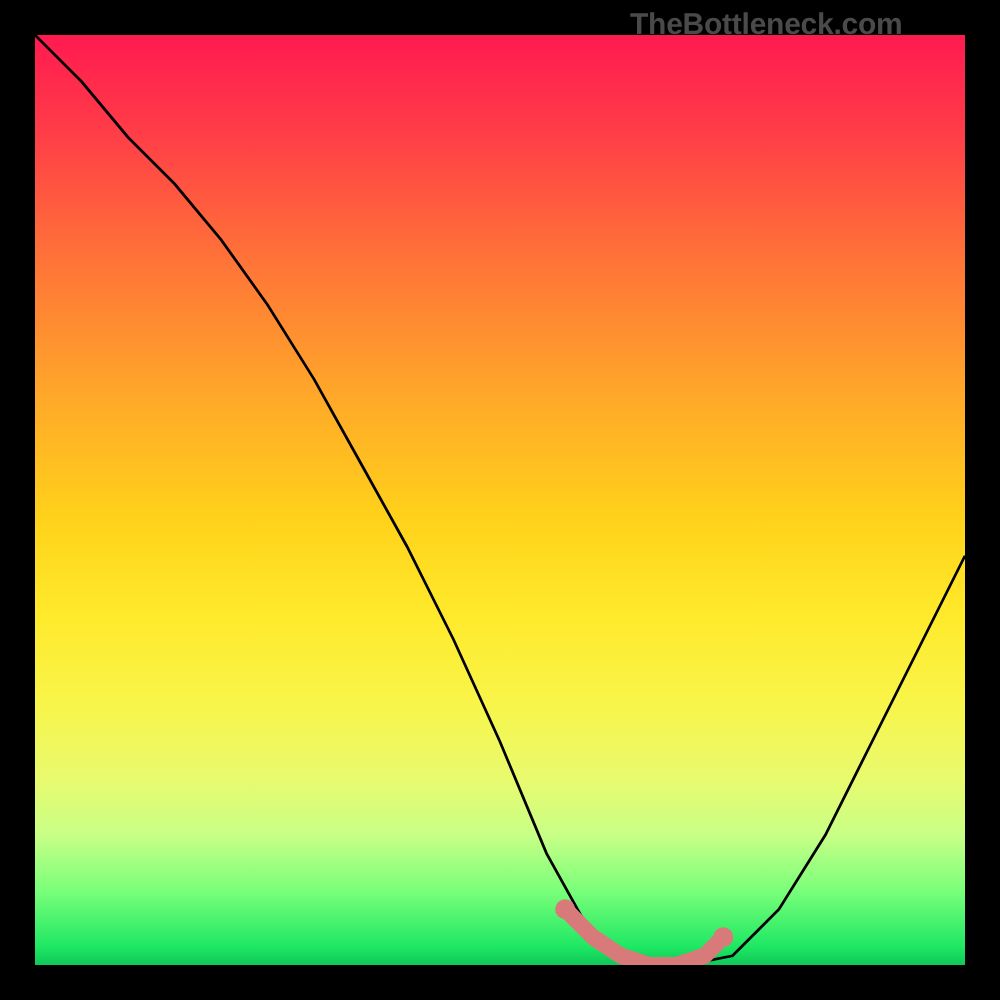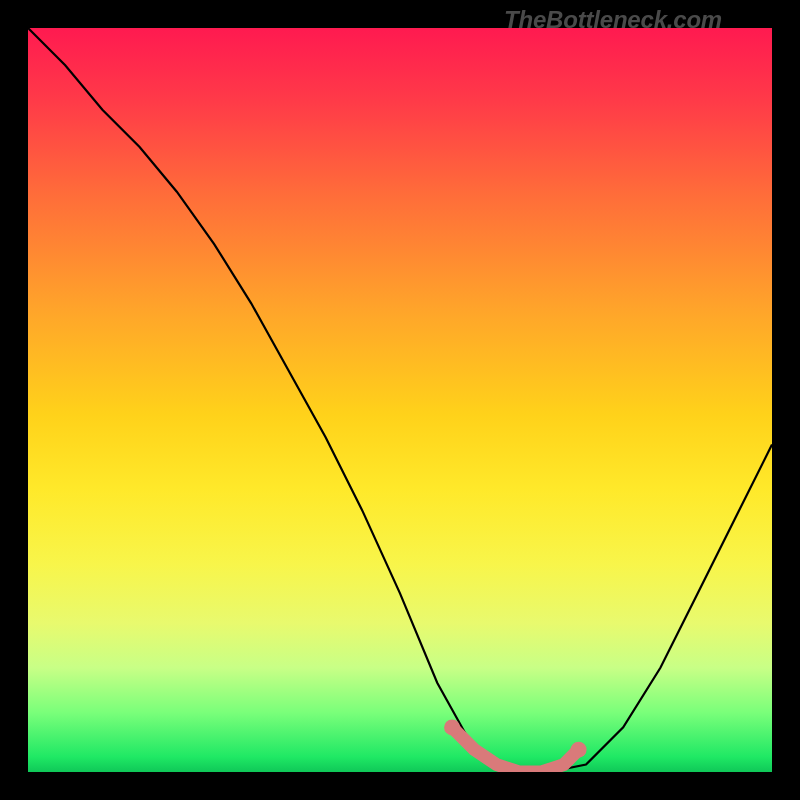--- a/index.html
+++ b/index.html
@@ -9,21 +9,20 @@
     height: 800px;
     background: #000;
     font-family: Arial, Helvetica, sans-serif;
     overflow: hidden;
   }
   .frame {
     position: relative;
     width: 752px;
     height: 800px;
     background: #000;
-    font-style: italic;
   }
   .plot-area {
     position: absolute;
     left: 28px;
     top: 28px;
     width: 744px;
     height: 744px;
     background: linear-gradient(to bottom,
       #ff1a50 0%,
       #ff3b48 10%,

